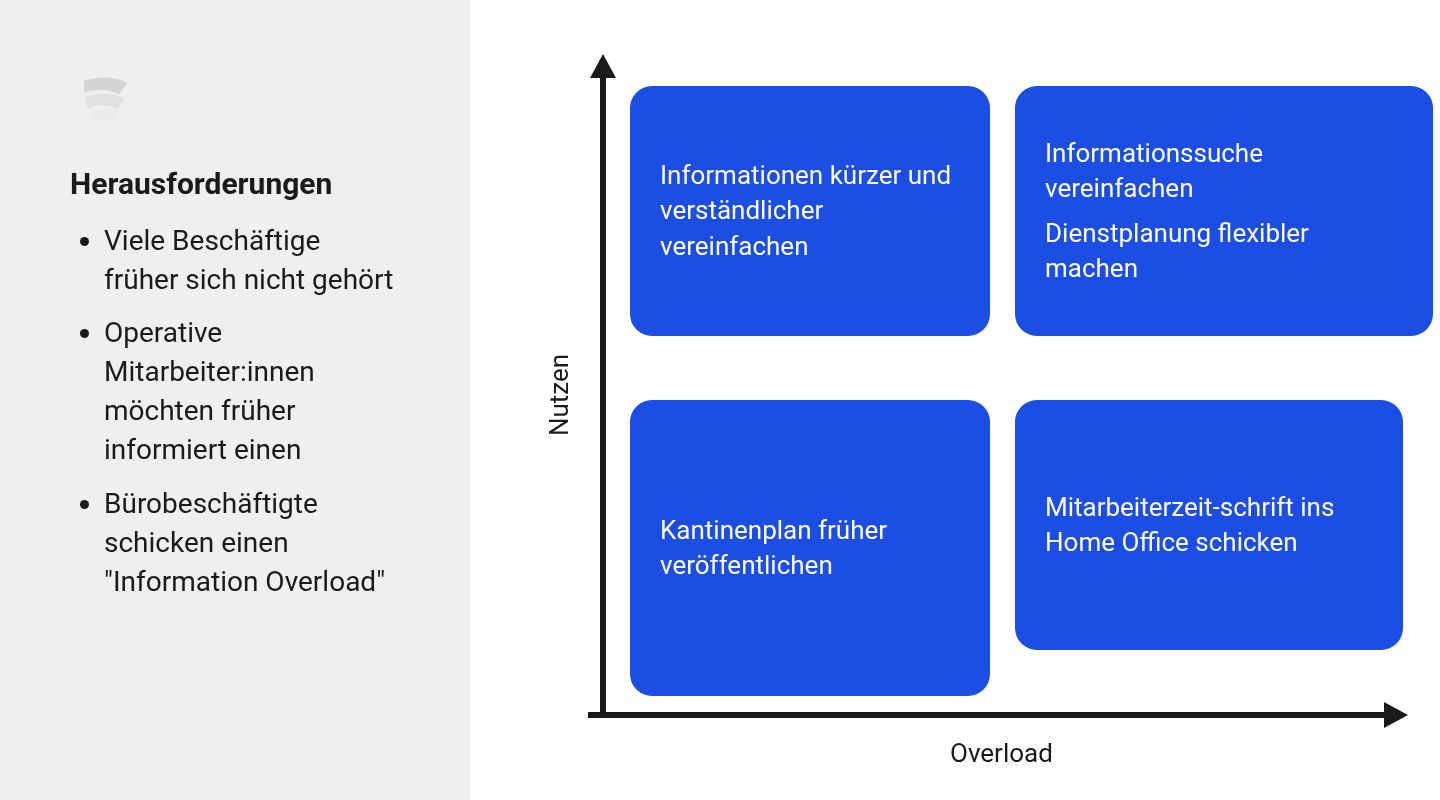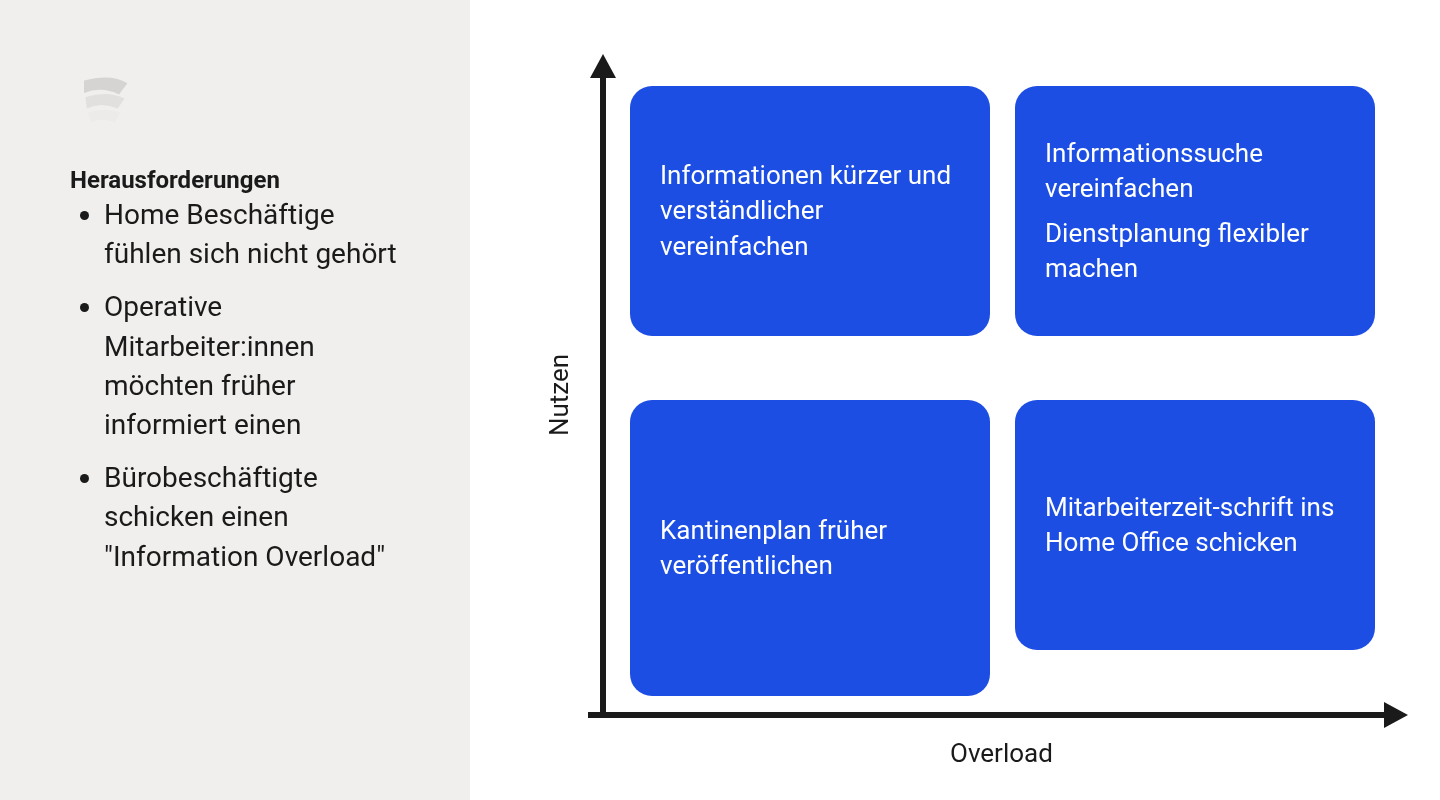--- a/index.html
+++ b/index.html
@@ -1,21 +1,21 @@
 <!DOCTYPE html>
 <html><head>
 <meta charset="utf-8">
 <style>
   * { box-sizing: border-box; margin: 0; padding: 0; }
   html, body { width: 1440px; height: 800px; font-family: -apple-system, BlinkMacSystemFont, "Segoe UI", Roboto, Helvetica, Arial, sans-serif; color: #1a1a1a; }
   .stage { width: 1440px; height: 800px; display: flex; background: #ffffff; }
   .sidebar { width: 470px; height: 100%; background: #f1efed; padding: 65px 70px 40px 70px; }
   .logo { width: 70px; height: 70px; margin-bottom: 30px; }
   .logo svg { width: 100%; height: 100%; display: block; }
-  .side-title { font-size: 24px; font-weight: 700; line-height: 1.25; }
+  .side-title { font-size: 30px; font-weight: 700; margin-bottom: 18px; line-height: 1.25; }
   .side-list { list-style: disc; padding-left: 34px; }
   .side-list li { font-size: 28px; line-height: 1.4; margin-bottom: 14px; font-weight: 400; }
   .main { flex: 1; position: relative; height: 100%; background: #ffffff; }
   .y-axis { position: absolute; }
   .x-axis { position: absolute; }
   .axis-label-y { position: absolute; transform: rotate(-90deg); transform-origin: center; font-size: 26px; }
   .axis-label-x { position: absolute; font-size: 26px; }
   .quad { position: absolute; background: #1c4ee4; color: #ffffff; border-radius: 22px; padding: 28px 30px; font-size: 26px; line-height: 1.35; display: flex; flex-direction: column; justify-content: center; }
   .quad .secondary { margin-top: 10px; }
 </style>
@@ -27,21 +27,21 @@
   <aside class="sidebar">
     <div class="logo">
       <svg viewBox="0 0 100 100" xmlns="http://www.w3.org/2000/svg">
         <path d="M20 22 Q60 12 82 26 L70 42 Q45 30 20 40 Z" fill="#d6d4d2"></path>
         <path d="M22 46 Q55 36 78 48 L68 62 Q45 52 24 62 Z" fill="#e2e0de"></path>
         <path d="M26 68 Q50 60 72 68 L64 82 Q46 74 30 82 Z" fill="#ecebe9"></path>
       </svg>
     </div>
     <h2 class="side-title">Herausforderungen</h2>
     <ul class="side-list">
-      <li>Home Beschäftige fühlen sich nicht gehört</li>
+      <li>Viele Beschäftige früher sich nicht gehört</li>
       <li>Operative Mitarbeiter:innen möchten früher informiert einen</li>
       <li>Bürobeschäftigte schicken einen "Information Overload"</li>
     </ul>
   </aside>
 
   <main class="main">
 
     <svg class="y-axis" style="left:118px; top:54px; width:30px; height:660px;" viewBox="0 0 30 660" xmlns="http://www.w3.org/2000/svg">
       <line x1="15" y1="18" x2="15" y2="660" stroke="#1a1a1a" stroke-width="6"></line>
       <polygon points="15,0 2,24 28,24" fill="#1a1a1a"></polygon>
@@ -52,28 +52,28 @@
       <polygon points="820,15 796,2 796,28" fill="#1a1a1a"></polygon>
     </svg>
 
     <div class="axis-label-y" style="left:48px; top:380px;">Nutzen</div>
     <div class="axis-label-x" style="left:480px; top:738px;">Overload</div>
 
     <div class="quad" style="left:160px; top:86px; width:360px; height:250px;">
       <div>Informationen kürzer und verständlicher vereinfachen</div>
     </div>
 
-    <div class="quad" style="left:545px; top:86px; width:360px; height:250px;">
+    <div class="quad" style="left:545px; top:86px; width:418px; height:250px;">
       <div>Informationssuche vereinfachen</div>
       <div class="secondary">Dienstplanung flexibler machen</div>
     </div>
 
     <div class="quad" style="left:160px; top:400px; width:360px; height:296px;">
       <div>Kantinenplan früher veröffentlichen</div>
     </div>
 
-    <div class="quad" style="left:545px; top:400px; width:360px; height:250px;">
+    <div class="quad" style="left:545px; top:400px; width:388px; height:250px;">
       <div>Mitarbeiterzeit-schrift ins Home Office schicken</div>
     </div>
 
   </main>
 
 </div>
 
 </body></html>

